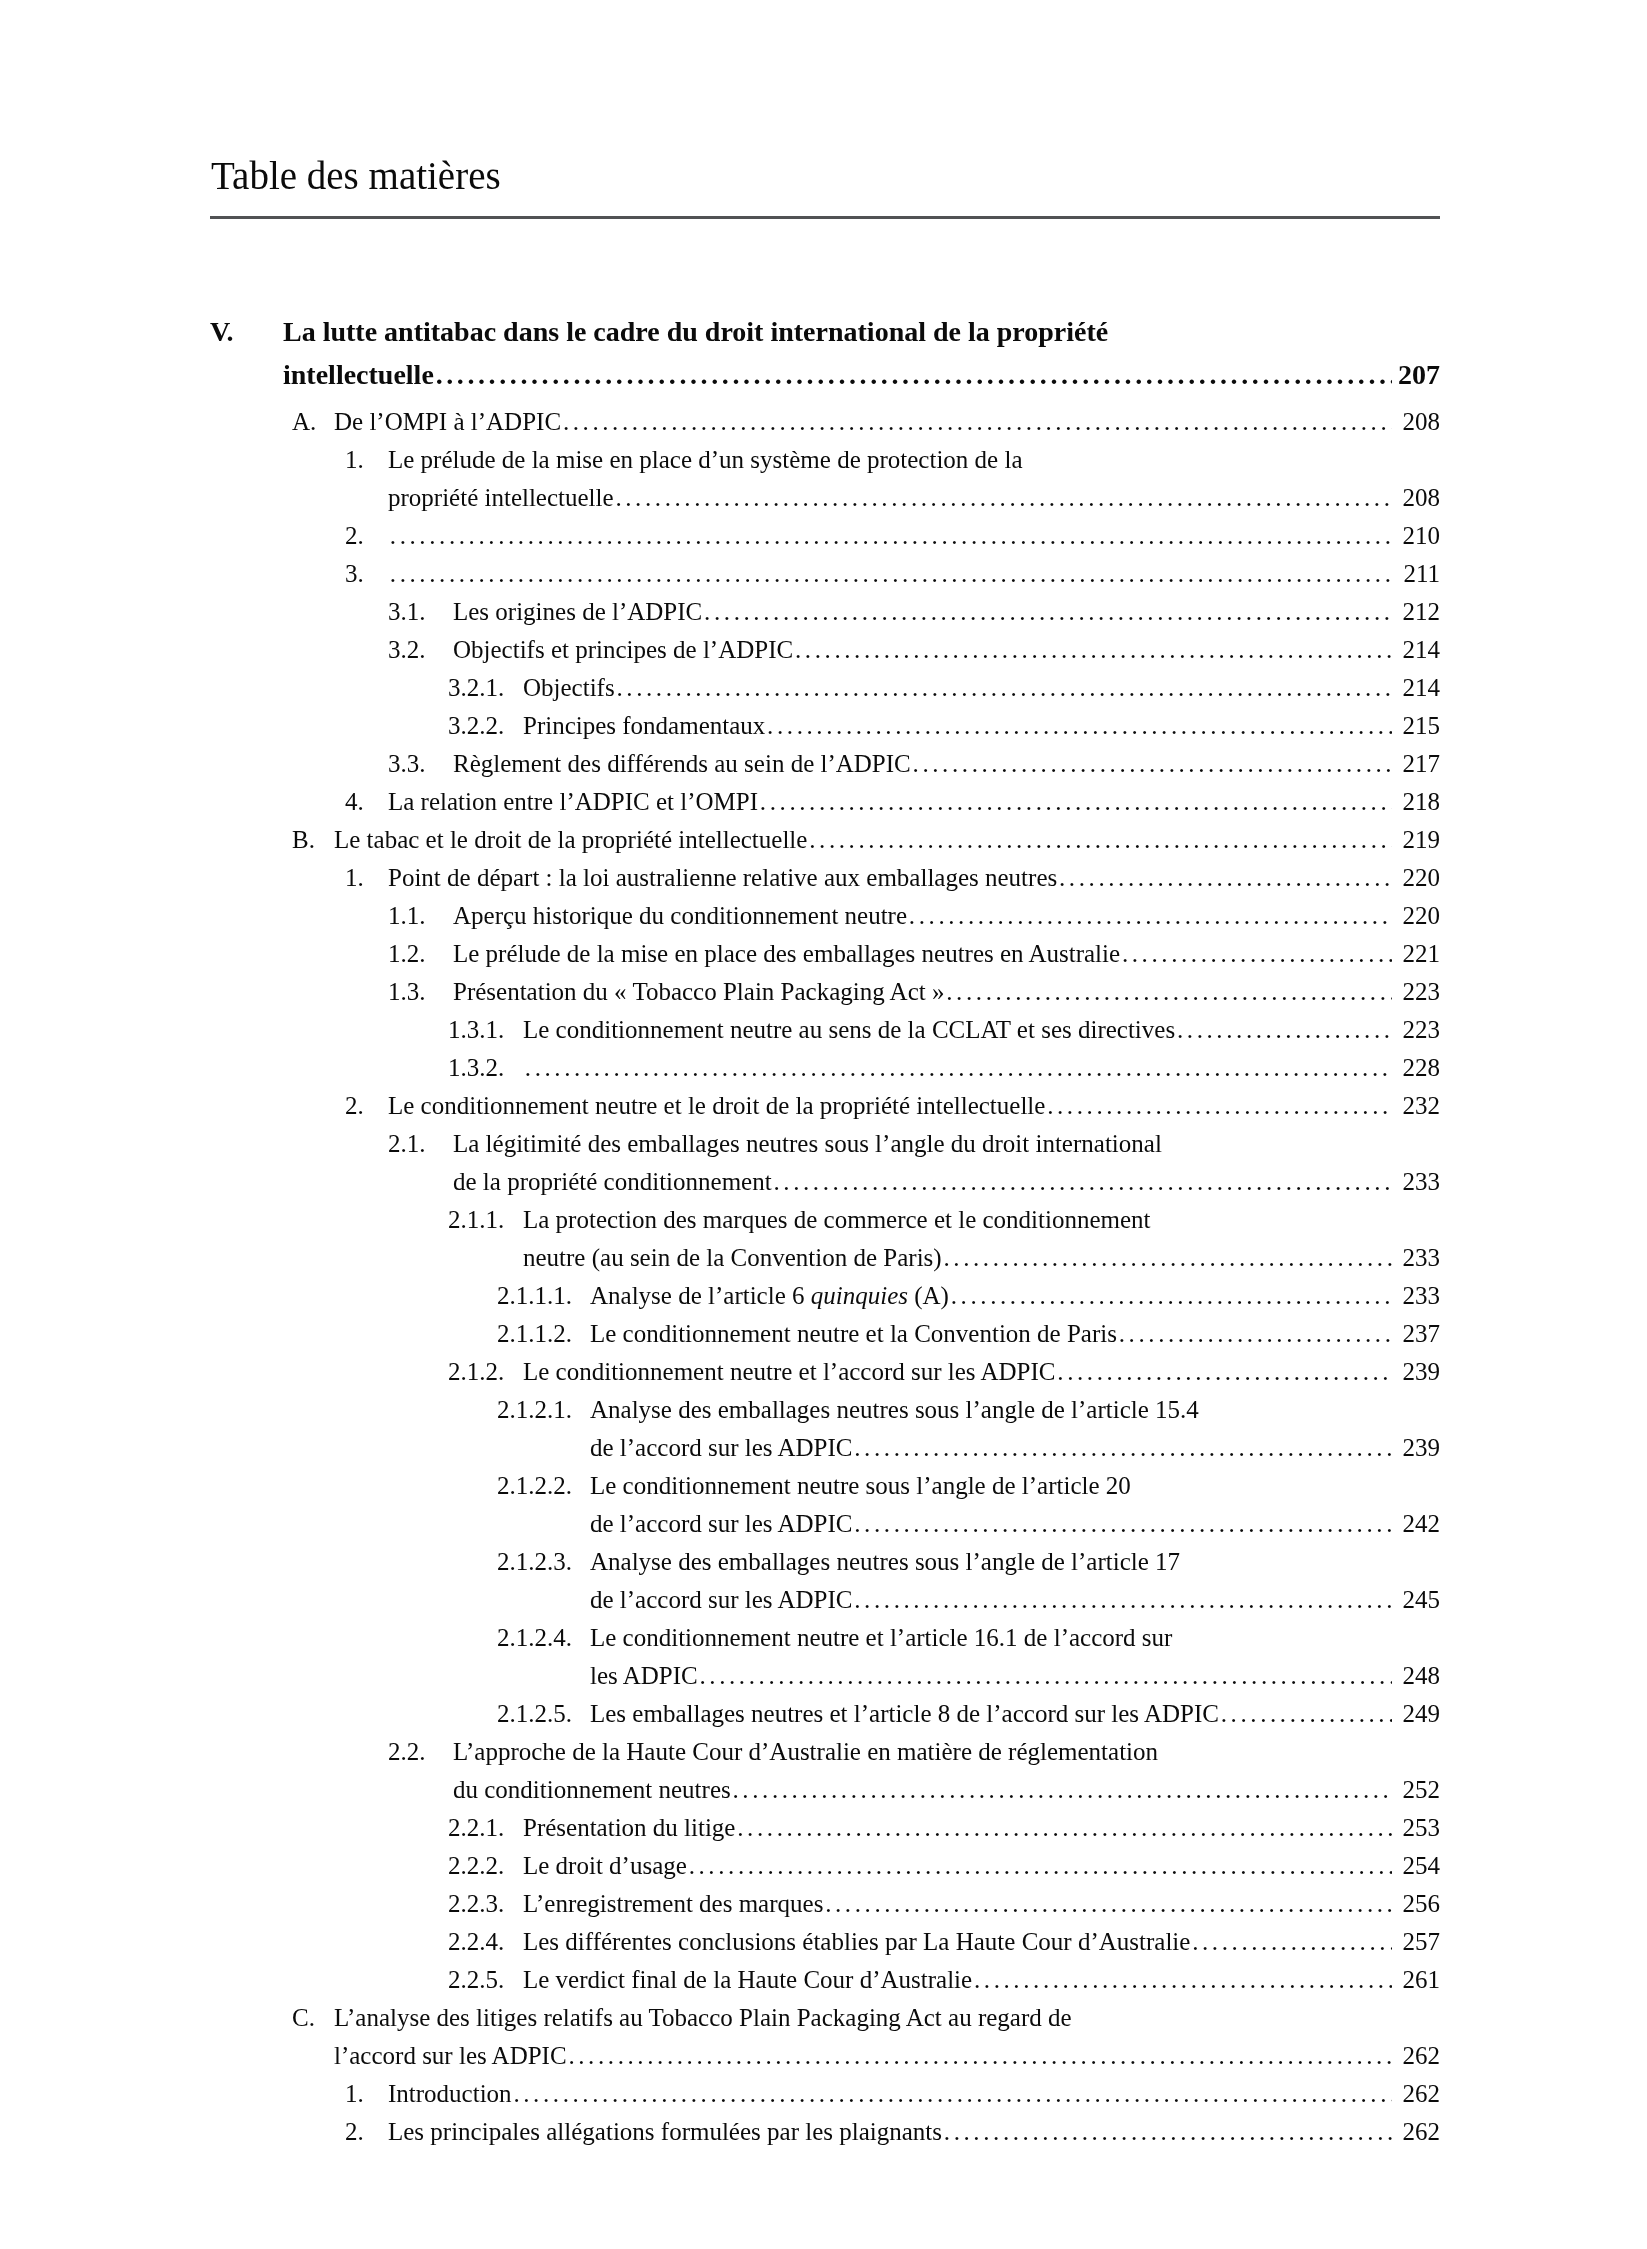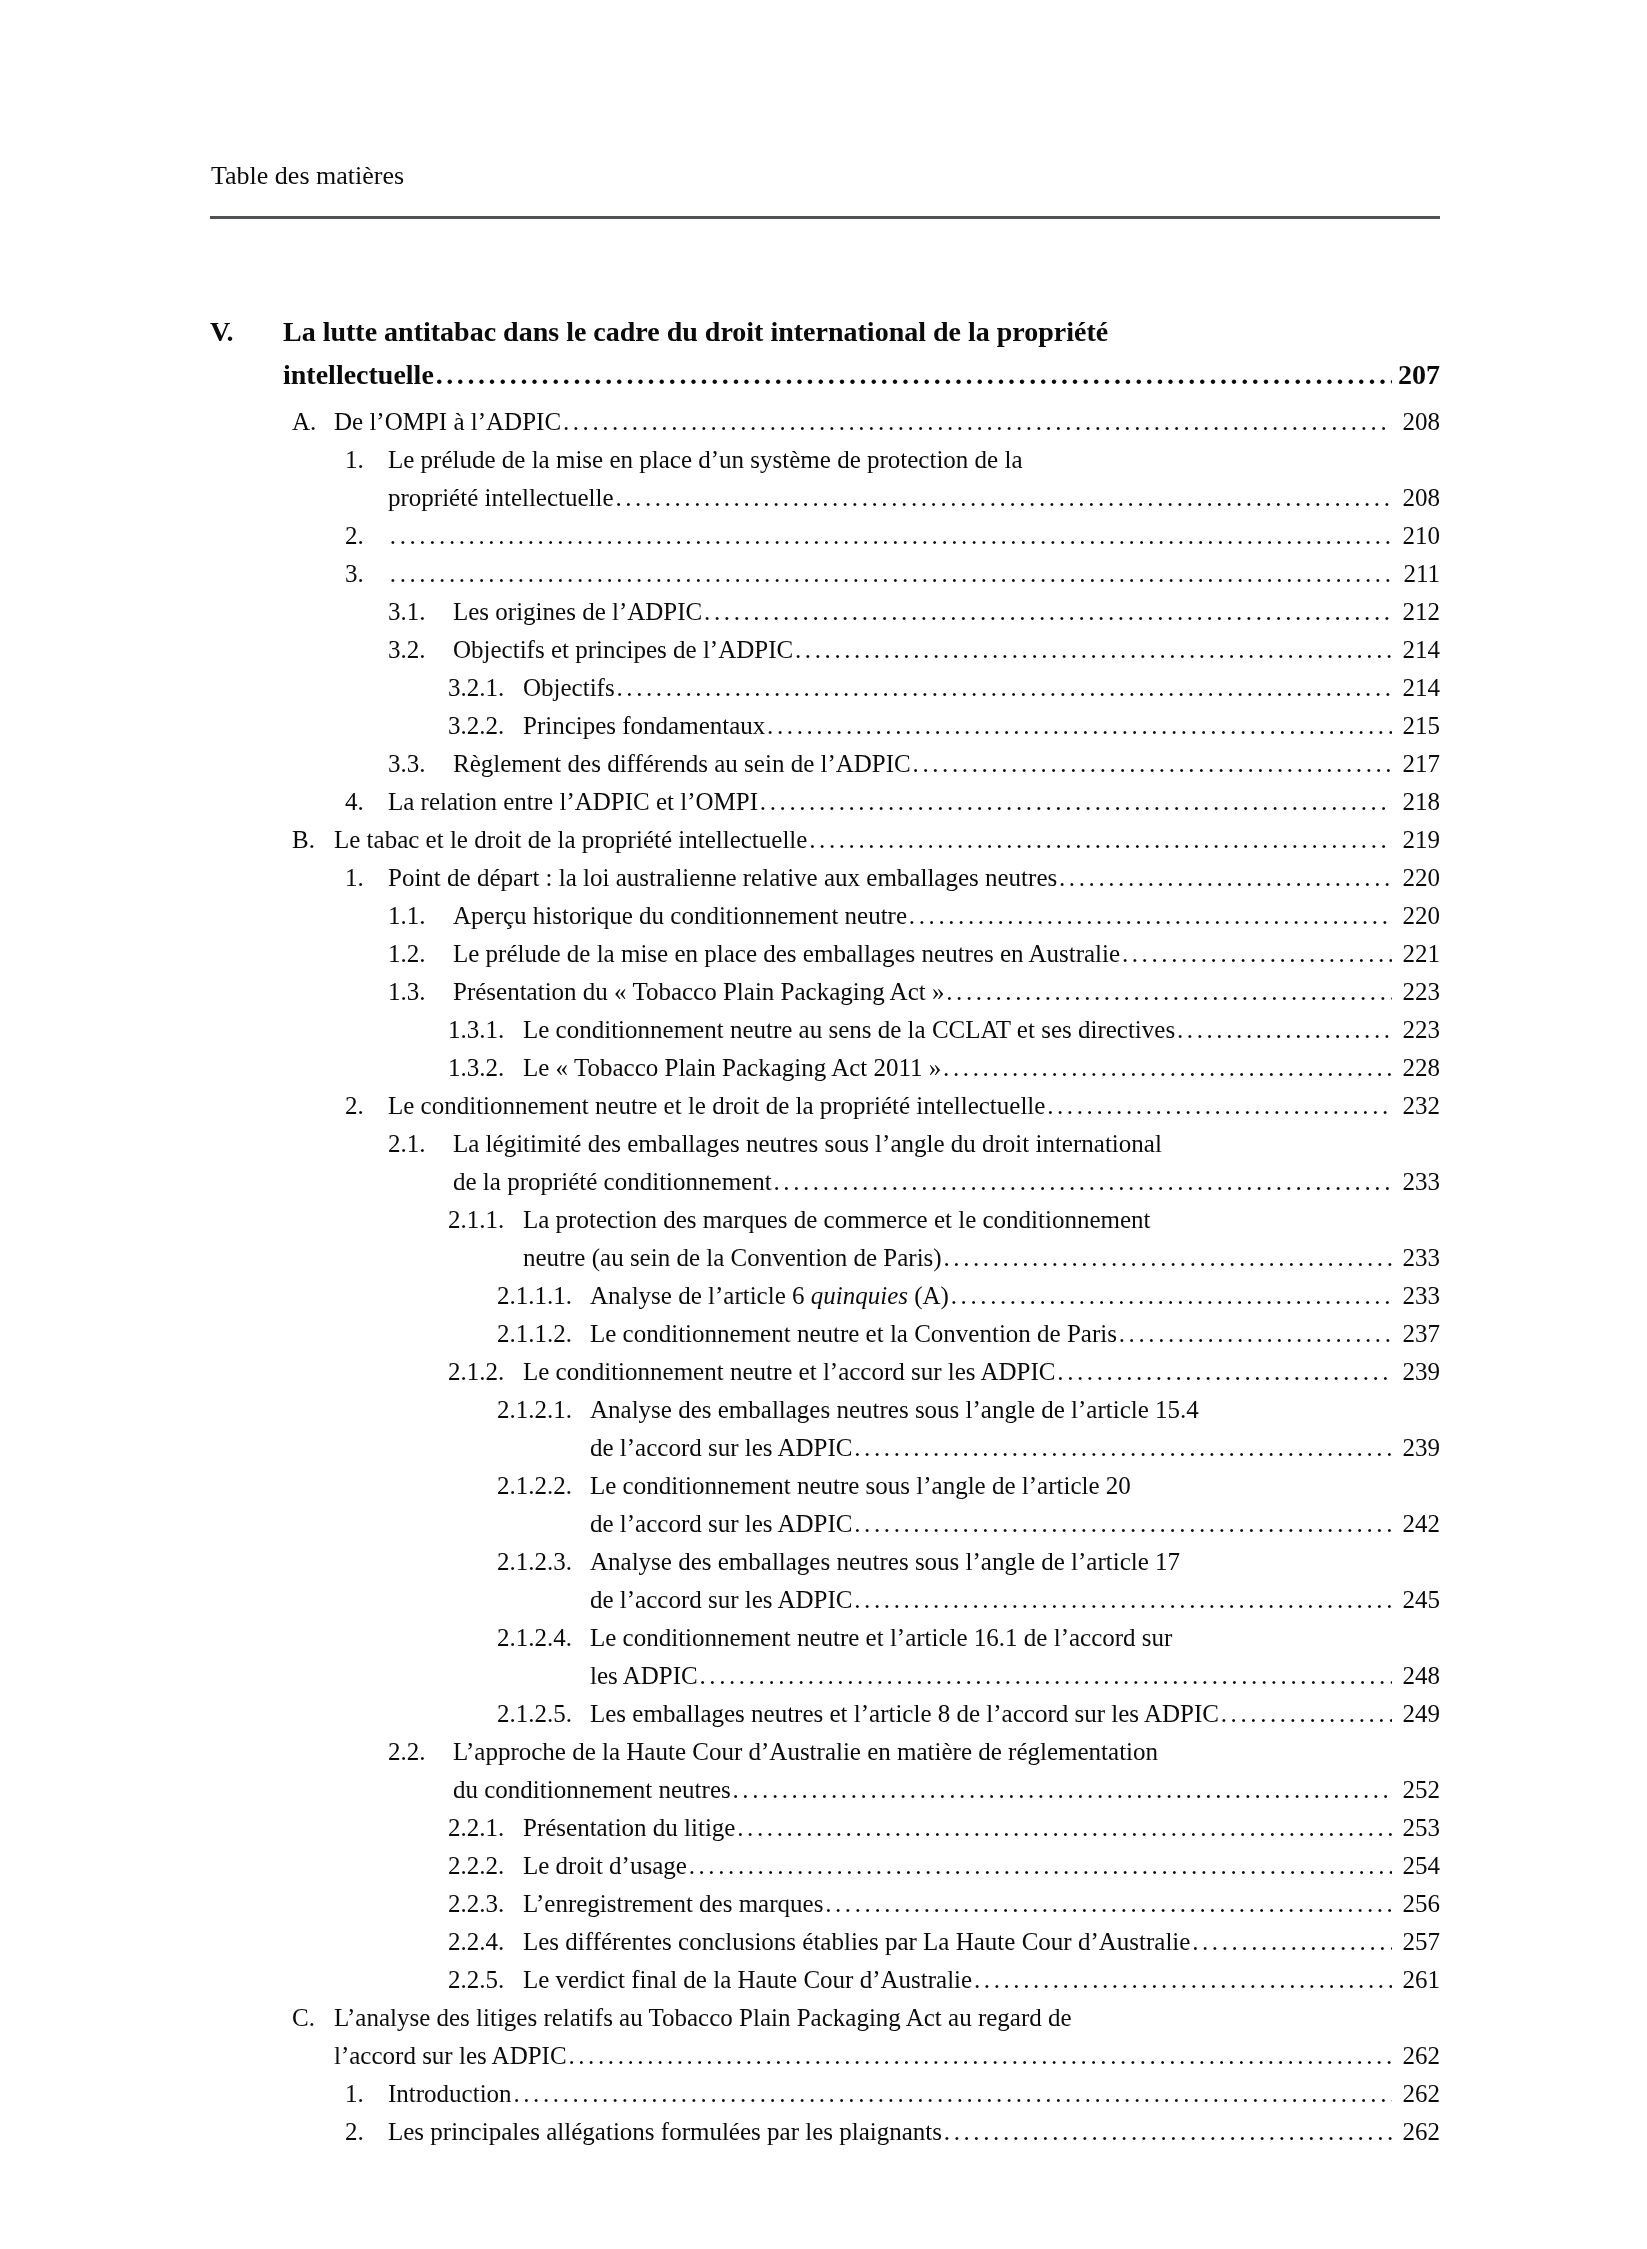--- a/index.html
+++ b/index.html
@@ -9,21 +9,21 @@
     height: 2392px;
     background: #ffffff;
     font-family: "Liberation Serif", "DejaVu Serif", serif;
     color: #0b0b0b;
     overflow: hidden;
   }
   .header-title {
     position: absolute;
     left: 211px;
     top: 160px;
-    font-size: 26px;
+    font-size: 39px;
     line-height: 31.5px;
     white-space: nowrap;
   }
   .rule {
     position: absolute;
     left: 210px;
     top: 216px;
     width: 1230px;
     height: 3.1px;
     background: #515254;
@@ -172,21 +172,20 @@
         <span class="toc-page">223</span>
       </div>
       <div class="toc-row lv-subsub">
         <span class="toc-label">1.3.1.</span>
         <span class="toc-text">Le conditionnement neutre au sens de la CCLAT et ses directives</span>
         <span class="toc-leader"></span>
         <span class="toc-page">223</span>
       </div>
       <div class="toc-row lv-subsub">
         <span class="toc-label">1.3.2.</span>
-        <span class="toc-text">Le « Tobacco Plain Packaging Act 2011 »</span>
         <span class="toc-leader"></span>
         <span class="toc-page">228</span>
       </div>
       <div class="toc-row lv-item">
         <span class="toc-label">2.</span>
         <span class="toc-text">Le conditionnement neutre et le droit de la propriété intellectuelle</span>
         <span class="toc-leader"></span>
         <span class="toc-page">232</span>
       </div>
       <div class="toc-row lv-sub">

